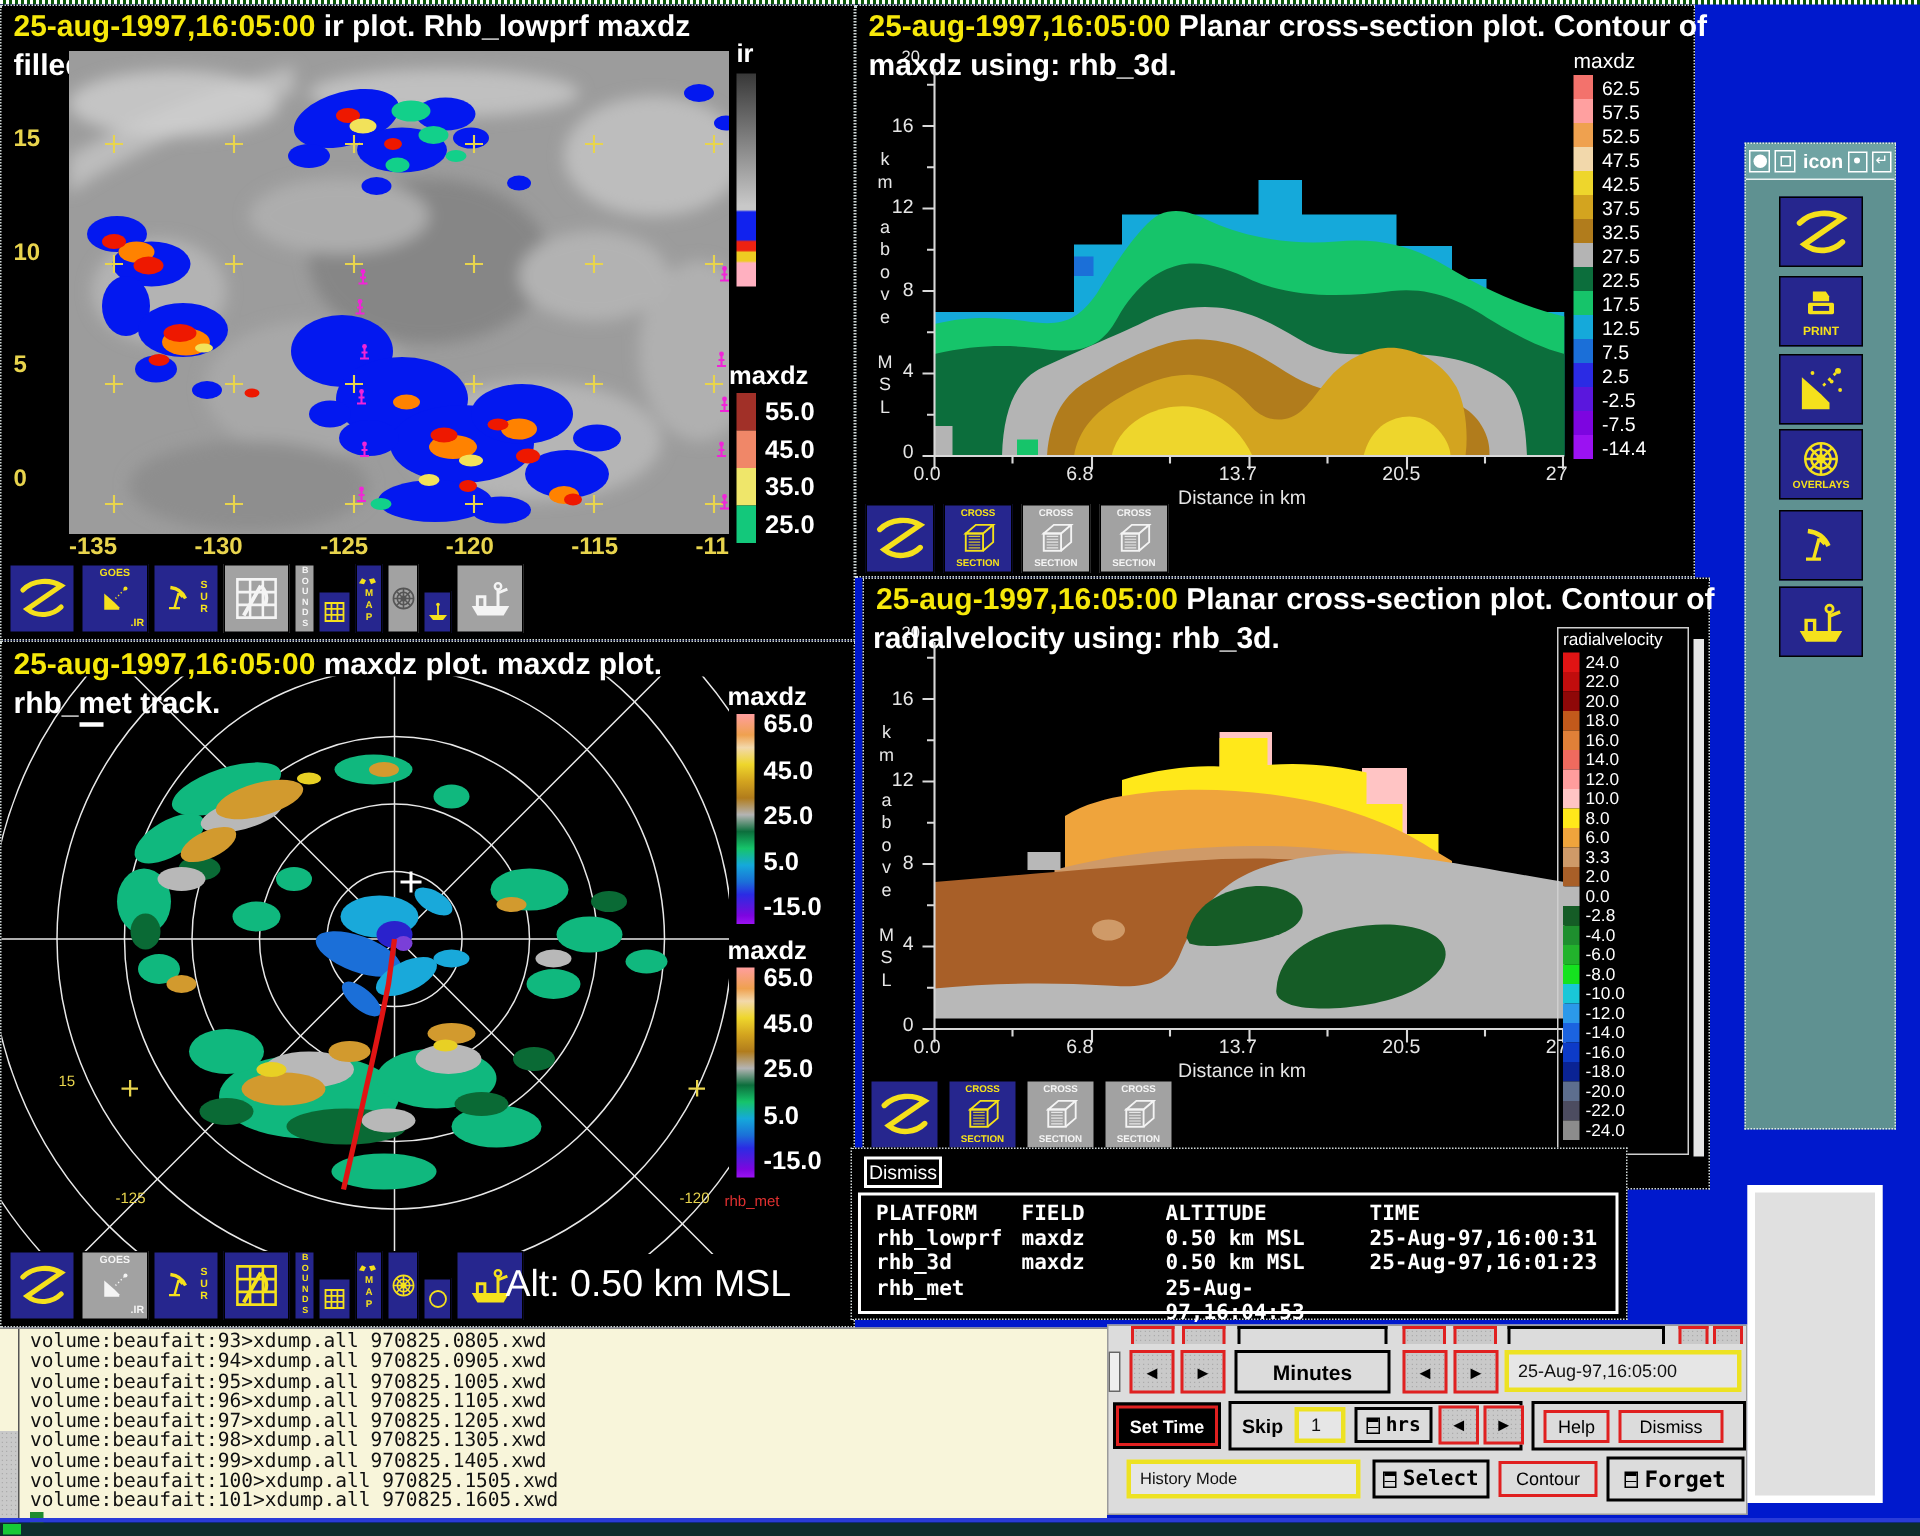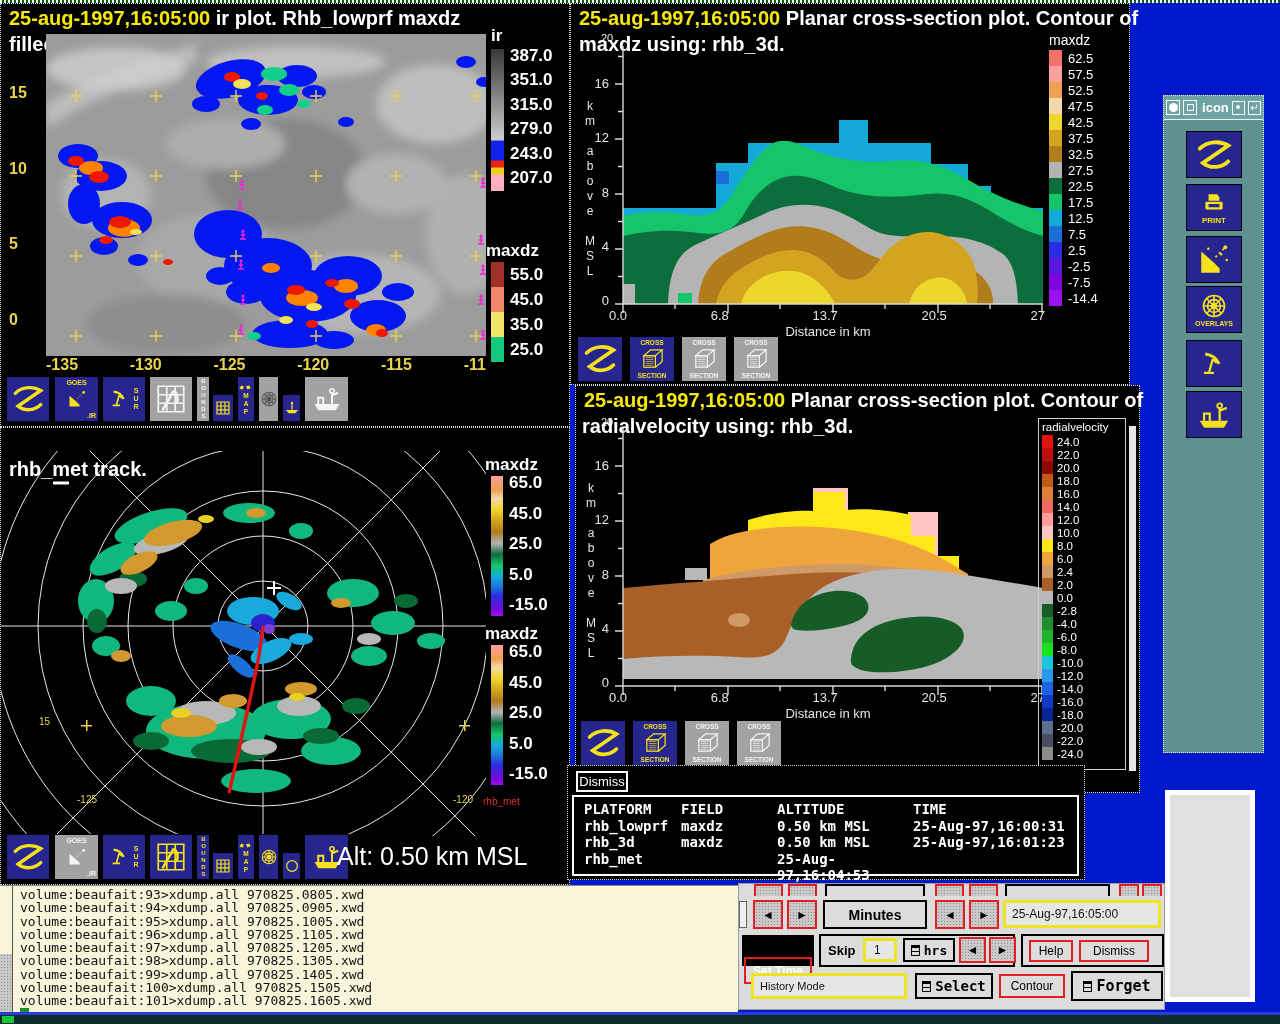--- a/index.html
+++ b/index.html
@@ -258,29 +258,20 @@
         <span>-130</span>
         <span>-125</span>
         <span>-120</span>
         <span>-115</span>
         <span>-11</span>
       </div>
 
     <div class="cbl" style="left:490px;top:22px;">ir</div>
     <div class="abs" style="left:490px;top:45px;width:13px;height:142px;
       background:linear-gradient(180deg,#383838 0%,#c8c8c8 62%,#c8c8c8 64%,#1122ee 65%,#1122ee 78%,#ee2211 79%,#ee2211 83%,#eecc22 84%,#eecc22 88%,#ffb0c0 89%,#ffb0c0 100%);"></div>
-    <div class="cbvals" style="left:509px;top:42px;height:142px;">
-
-    <span>387.0</span>
-        <span>351.0</span>
-        <span>315.0</span>
-        <span>279.0</span>
-        <span>243.0</span>
-        <span>207.0</span>
-      </div>
 
     <div class="cbl" style="left:485px;top:237px;">maxdz</div>
     <div class="abs" style="left:490px;top:258px;">
 
         <div class="cbrow big">
           <span class="sw" style="background: rgb(161, 48, 40);"></span>
           <span class="cbv">55.0</span>
         </div>
 
         <div class="cbrow big">
@@ -613,21 +604,21 @@
             <span class="cbv">8.0</span>
           </div>
 
           <div class="cbrow small">
             <span class="sw" style="background: rgb(239, 164, 60);"></span>
             <span class="cbv">6.0</span>
           </div>
 
           <div class="cbrow small">
             <span class="sw" style="background: rgb(207, 154, 104);"></span>
-            <span class="cbv">2.4</span>
+            <span class="cbv">3.3</span>
           </div>
 
           <div class="cbrow small">
             <span class="sw" style="background: rgb(168, 95, 40);"></span>
             <span class="cbv">2.0</span>
           </div>
 
           <div class="cbrow small">
             <span class="sw" style="background: rgb(184, 184, 184);"></span>
             <span class="cbv">0.0</span>
@@ -799,20 +790,23 @@
         <ellipse cx="240" cy="215" rx="16" ry="7" fill="#1b6fd8" transform="rotate(40 240 215)"></ellipse>
         <ellipse cx="300" cy="188" rx="12" ry="6" fill="#19a9da"></ellipse>
         <ellipse cx="262" cy="172" rx="12" ry="9" fill="#2a22cc"></ellipse>
         <ellipse cx="268" cy="178" rx="6" ry="5" fill="#7a3fd8"></ellipse>
       </g>
       <path d="M262,175 L258,205 Q250,245 243,275 Q236,308 228,342" stroke="#e01414" stroke-width="3.5" fill="none"></path>
       <path d="M273,130 v14 M266,137 h14" stroke="#fff" stroke-width="2"></path>
       <path d="M52,32 h16" stroke="#fff" stroke-width="3"></path>
     </svg>
 
+    <div class="t1" style="left:8px;top:4px;">
+      <span class="ts">25-aug-1997,16:05:00</span><span class="tw"> maxdz plot.  maxdz plot.</span>
+    </div>
     <div class="t1 tw" style="left:8px;top:30px;">rhb_met track.</div>
 
     <span class="abs" style="left:38px;top:288px;color:#e8d44d;font-size:10px;">15</span>
     <div class="plus" style="left:80px;top:292px;"></div>
     <div class="plus" style="left:458px;top:292px;"></div>
     <span class="abs" style="left:76px;top:366px;color:#e8d44d;font-size:10px;">-125</span>
     <span class="abs" style="left:452px;top:366px;color:#e8d44d;font-size:10px;">-120</span>
 
     <div class="cbl" style="left:484px;top:27px;">maxdz</div>
     <div class="abs" style="left:490px;top:48px;width:12px;height:140px;
@@ -974,21 +968,21 @@
         <span>◄</span>
       </div>
     <div class="ctl arrbtn stipple" style="left:230px;top:16px;width:30px;height:29px;">
         <span>►</span>
       </div>
     <div class="ctl yfield" style="left:264px;top:16px;width:158px;height:28px;font-size:12px;display:flex;align-items:center;padding-left:6px;">
       <span>25-Aug-97,16:05:00</span>
     </div>
 
     <div class="ctl" style="left:3px;top:51px;width:72px;height:31px;background:#000;border:2px solid #000;box-sizing:border-box;">
-      <div style="width:100%;height:100%;border:2px solid #e02020;box-sizing:border-box;color:#fff;font-weight:bold;font-size:12px;display:flex;align-items:center;justify-content:center;margin-top:20px;">
+      <div style="width:100%;height:100%;border:2px solid #e02020;box-sizing:border-box;color:#fff;font-weight:bold;font-size:12px;display:flex;align-items:center;justify-content:center;">
         <span>Set Time</span>
       </div>
     </div>
     <div class="ctl blackbox" style="left:80px;top:50px;width:196px;height:33px;">
       <span class="ctl" style="left:7px;top:7px;font-weight:bold;font-size:13px;">Skip</span>
       <div class="ctl yfield" style="left:42px;top:2px;width:34px;height:24px;font-size:12px;display:flex;align-items:center;padding-left:8px;">
         <span>1</span>
       </div>
       <div class="ctl blackbox mono-b" style="left:82px;top:2px;width:52px;height:24px;display:flex;align-items:center;justify-content:center;font-size:13px;">
         <span class="menuicon"></span>

